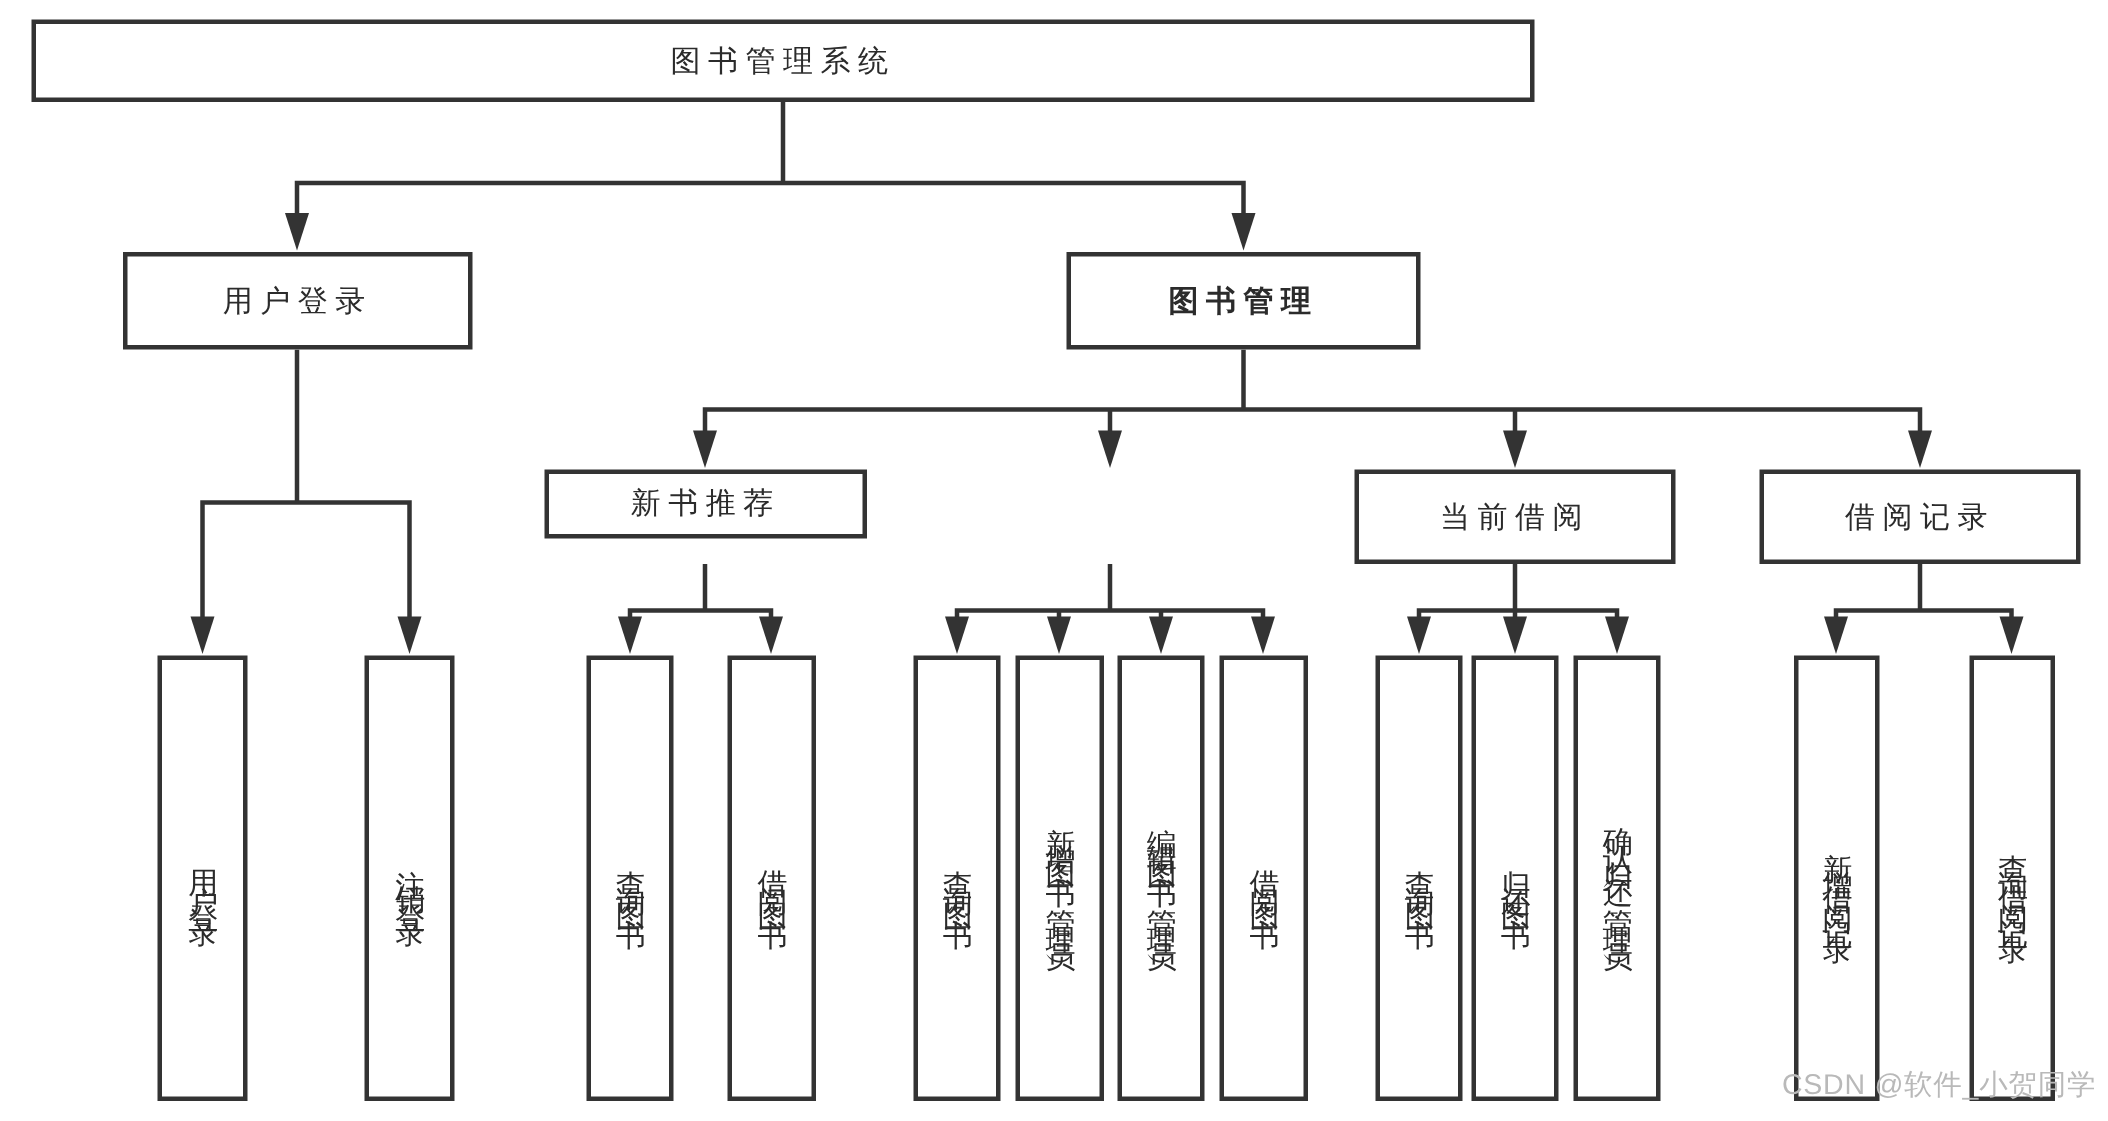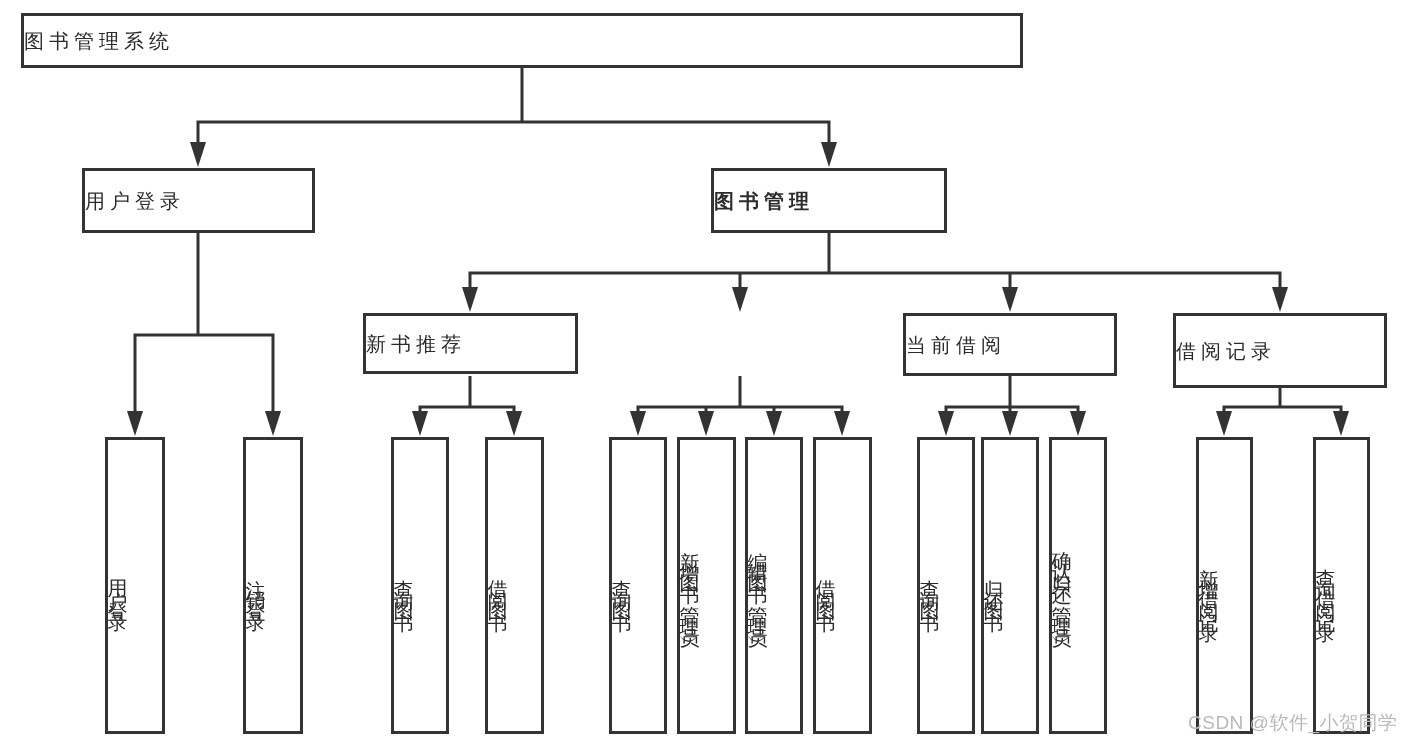--- a/index.html
+++ b/index.html
@@ -3,36 +3,36 @@
 <meta charset="utf-8">
 <style>
   html,body{margin:0;padding:0;background:#ffffff;}
   #canvas{
     position:relative;width:1405px;height:747px;background:#ffffff;overflow:hidden;
     font-family:"Liberation Sans",sans-serif;color:#2b2b2b;
   }
   #connectors{position:absolute;left:0;top:0;pointer-events:none;}
   .node{
     position:absolute;box-sizing:border-box;background:#ffffff;border:3px solid #333333;
-    display:flex;align-items:center;text-align:center;
+    display:flex;align-items:center;justify-content:center;text-align:center;
   }
   .box-h span{font-size:20px;letter-spacing:5px;white-space:nowrap;line-height:1;}
   .box-v{top:437px;height:297px;}
   .vtext{
     writing-mode:vertical-rl;text-orientation:mixed;
     font-size:20px;letter-spacing:11px;line-height:1;
   }
   
   #n-root{left:21px;top:13px;width:1002px;height:55px;}
   #n-user{left:82px;top:168px;width:233px;height:65px;}
   #n-mgmt{left:711px;top:168px;width:236px;height:65px;font-weight:bold;}
-  #n-newbook{left:363px;top:313px;width:215px;height:61px;}
+  #n-newbook{left:363px;top:313px;width:215px;height:46px;}
   #n-borrow{left:633px;top:313px;width:215px;height:63px;}
   #n-current{left:903px;top:313px;width:214px;height:63px;}
-  #n-records{left:1173px;top:313px;width:214px;height:75px;}
+  #n-records{left:1173px;top:313px;width:214px;height:63px;}
   #l-1{left:105px;width:60px;}
   #l-2{left:243px;width:60px;}
   #l-3{left:391px;width:58px;}
   #l-4{left:485px;width:59px;}
   #l-5{left:609px;width:58px;}
   #l-6{left:677px;width:59px;}
   #l-7{left:745px;width:58px;}
   #l-8{left:813px;width:59px;}
   #l-9{left:917px;width:58px;}
   #l-10{left:981px;width:58px;}

